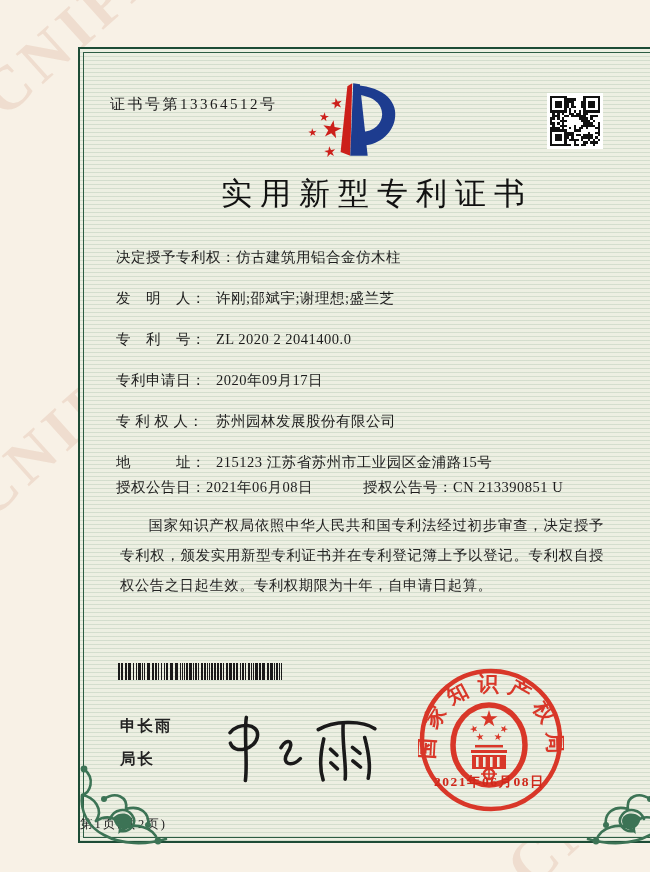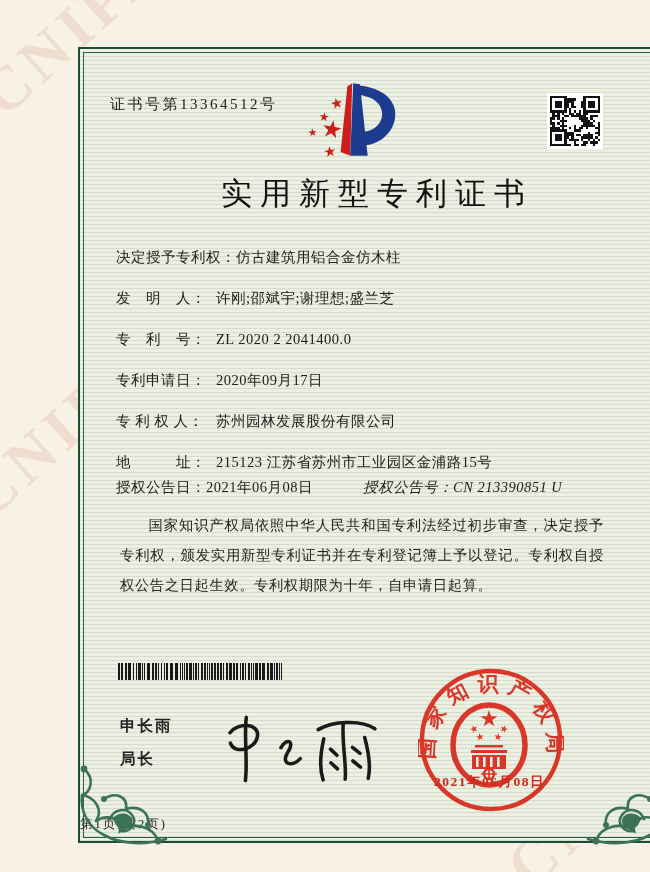--- a/index.html
+++ b/index.html
@@ -73,21 +73,21 @@
     left:36px;
     width:480px;
     font-size:14.5px;
     letter-spacing:0.5px;
     white-space:nowrap;
   }
   .row .lab { display:inline-block; min-width:100px; }
   .r0 { top:199px; } .r1 { top:240px; } .r2 { top:281px; }
   .r3 { top:322px; } .r4 { top:363px; } .r5 { top:404px; }
   .r6 { top:429px; }
-  .grant-no { position:absolute; left:247px; top:0;font-style:italic; }
+  .grant-no { position:absolute; left:247px; top:0; }
   
   .paras {
     position:absolute;
     left:40px; top:461px;
     width:484px;
     font-size:14.3px;
     line-height:30px;
     letter-spacing:0.6px;
     text-align:justify;
     color:#222;

